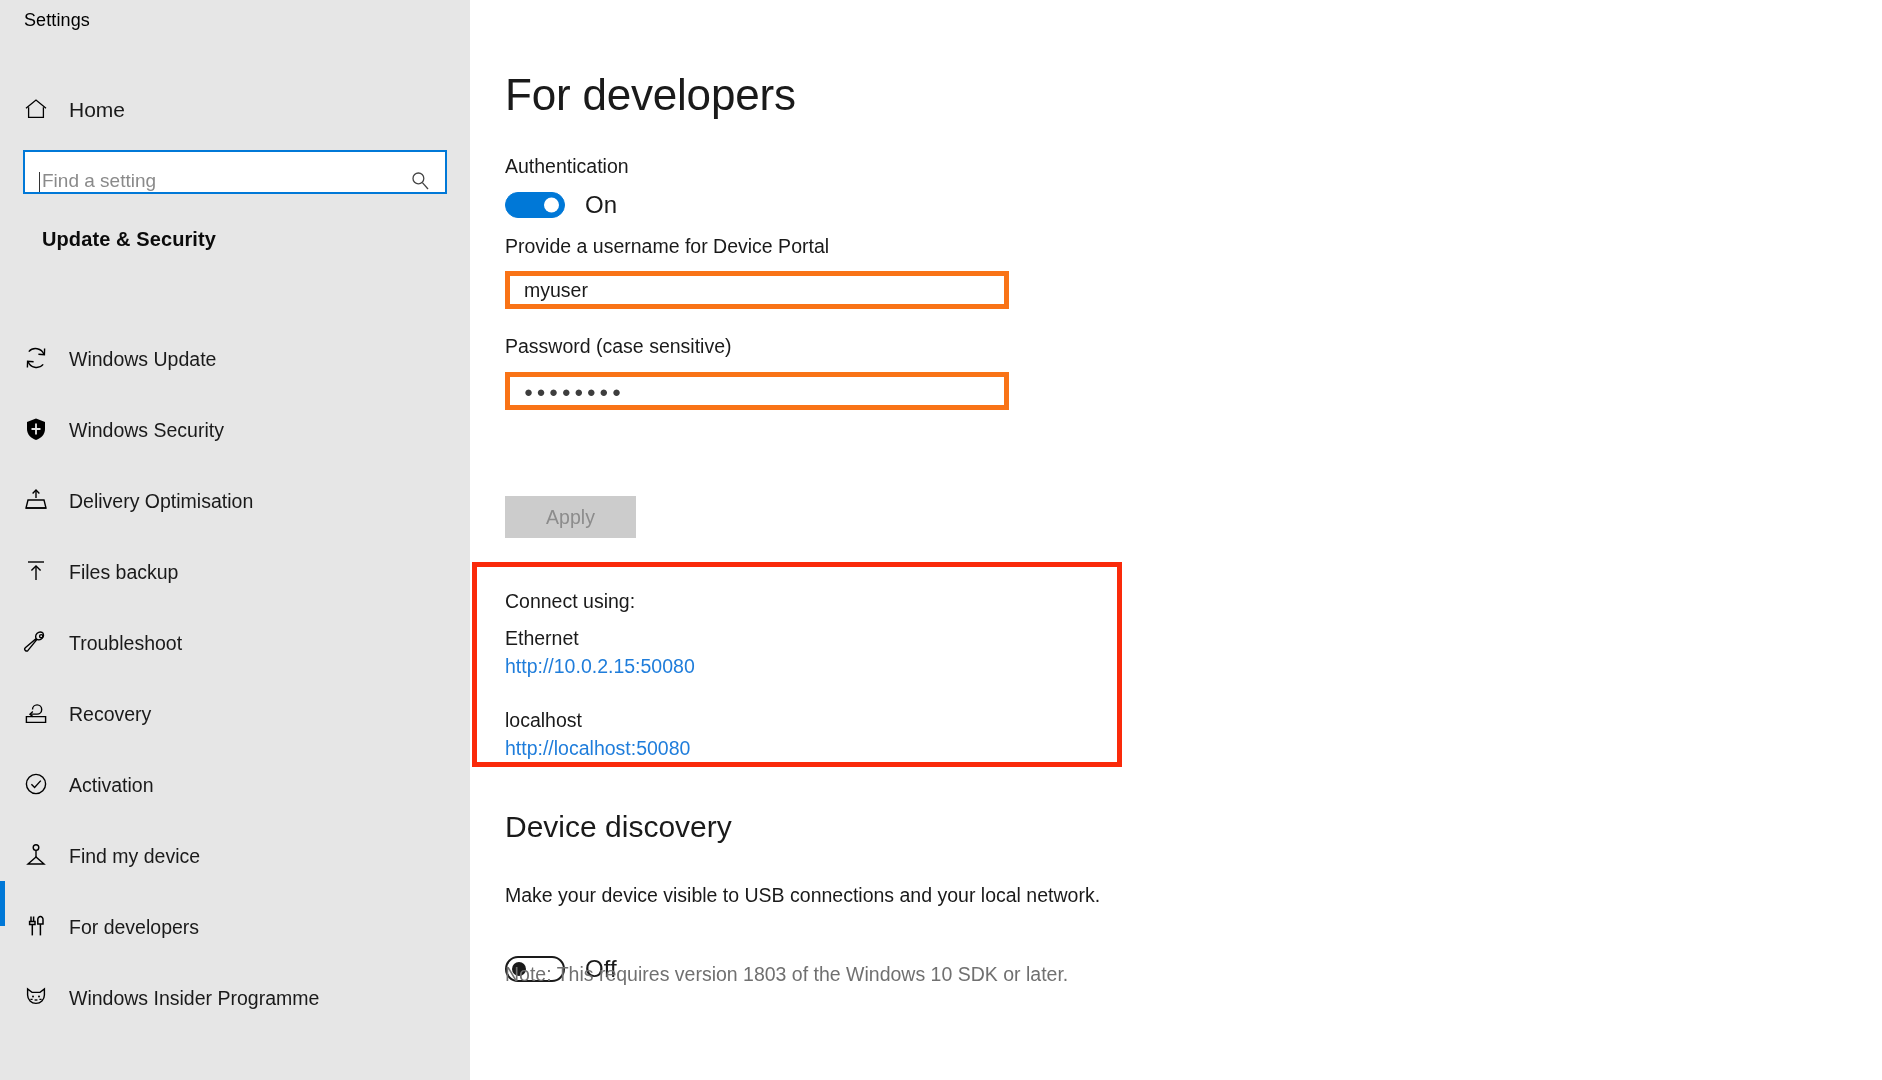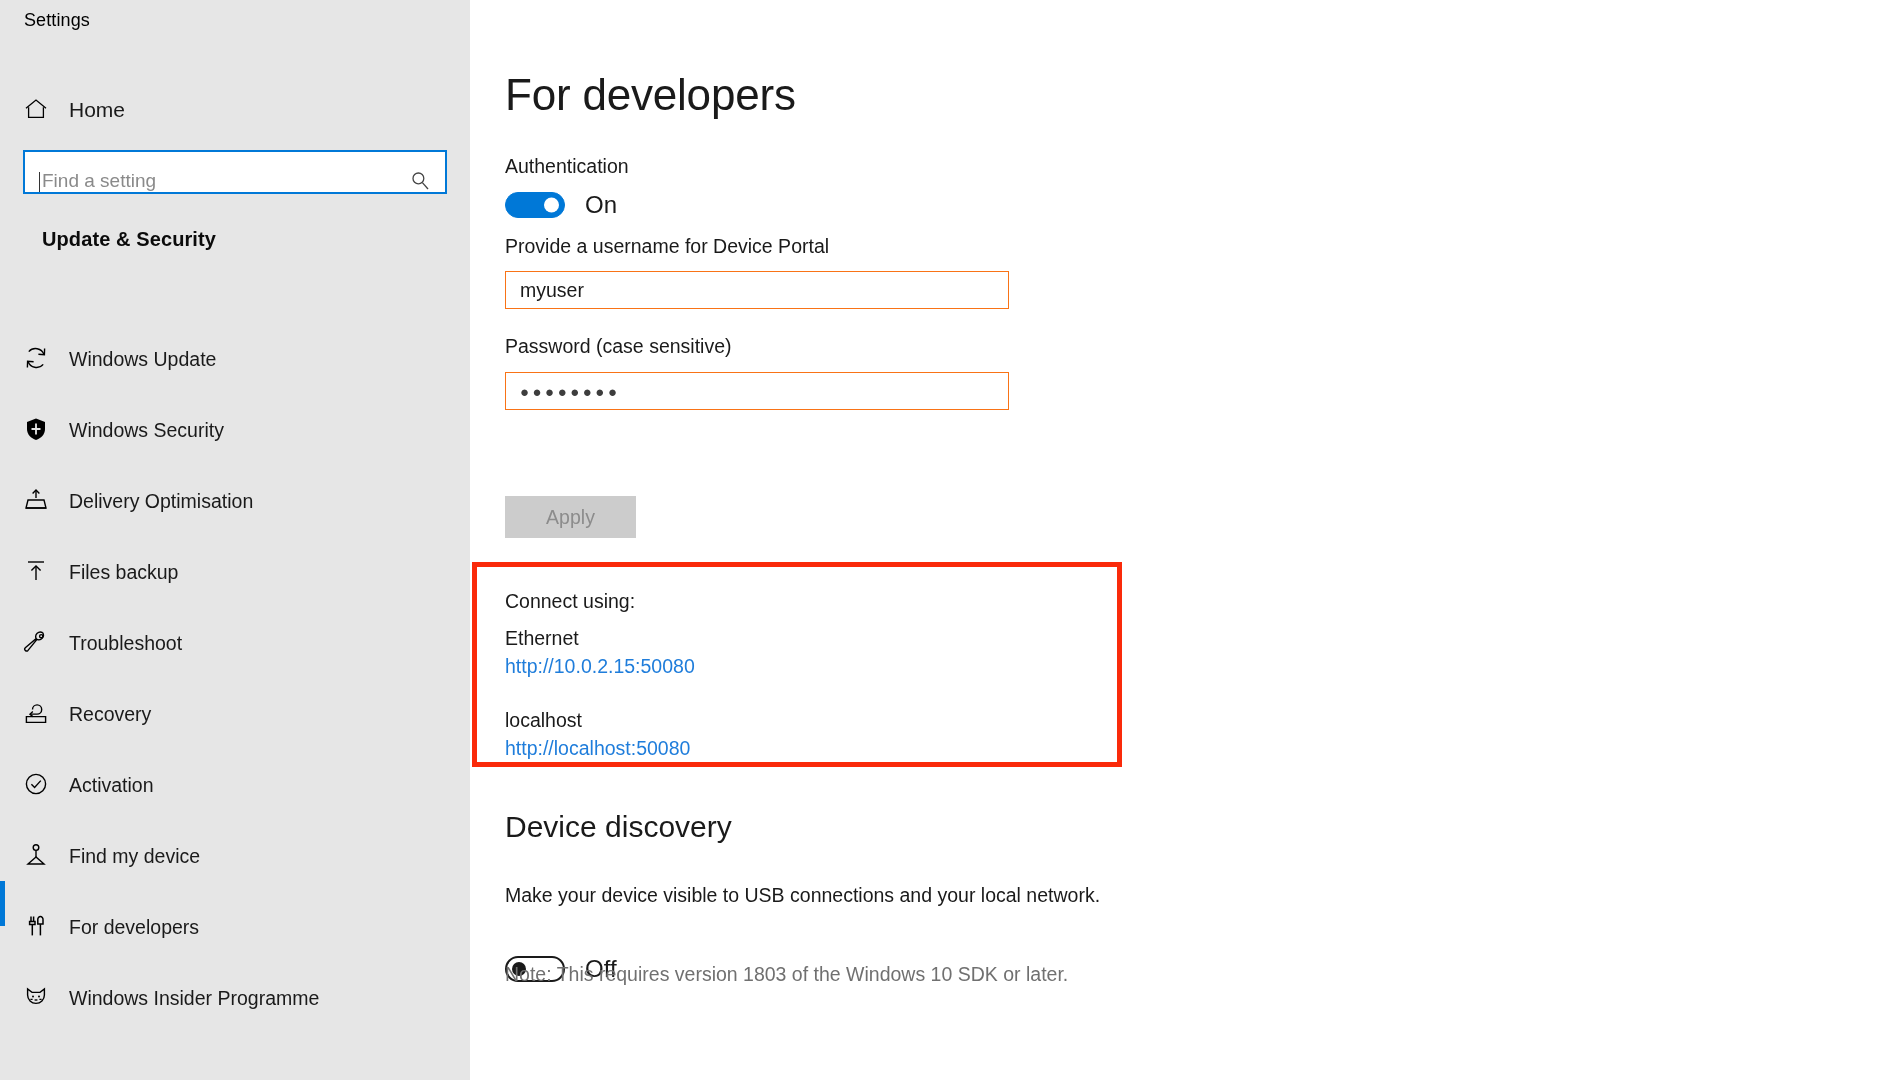--- a/index.html
+++ b/index.html
@@ -183,21 +183,21 @@
   }
   .toggle-row {
     position: absolute;
     display: flex;
     align-items: center;
   }
 
   .text-input {
     position: absolute;
     background: #ffffff;
-    border: 1px solid #f97316;
+    border: 5px solid #f97316;
     box-sizing: border-box;
     display: flex;
     align-items: center;
     font-size: 19.5px;
     color: #1a1a1a;
     padding-left: 14px;
   }
   .pw-dots {
     letter-spacing: 3.5px;
     font-size: 15px;

